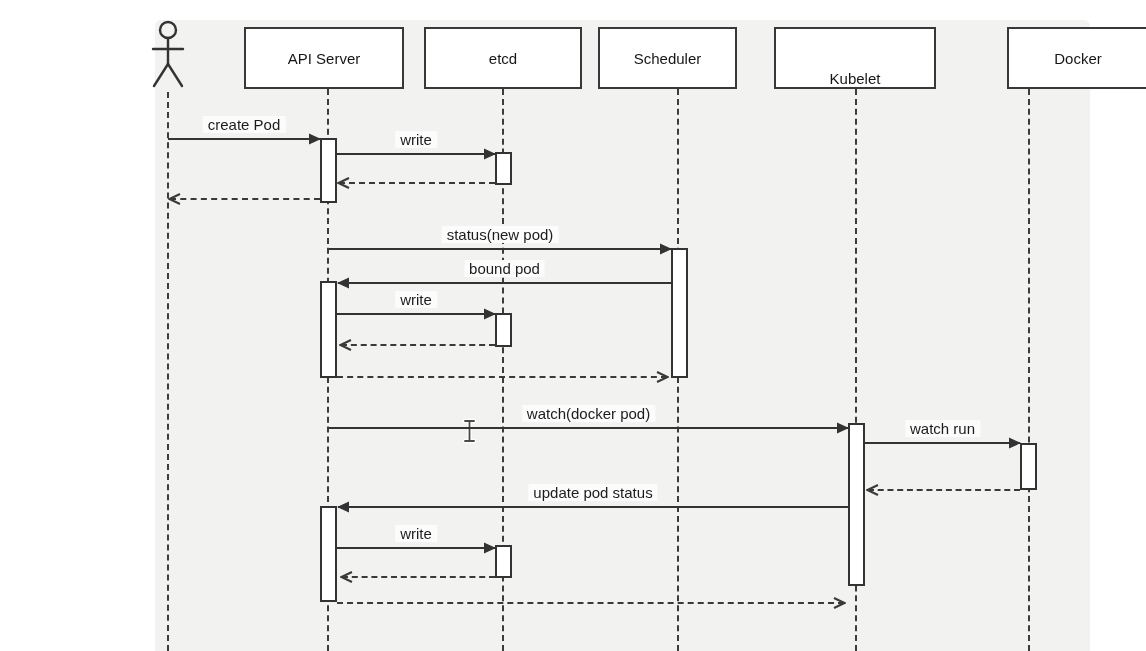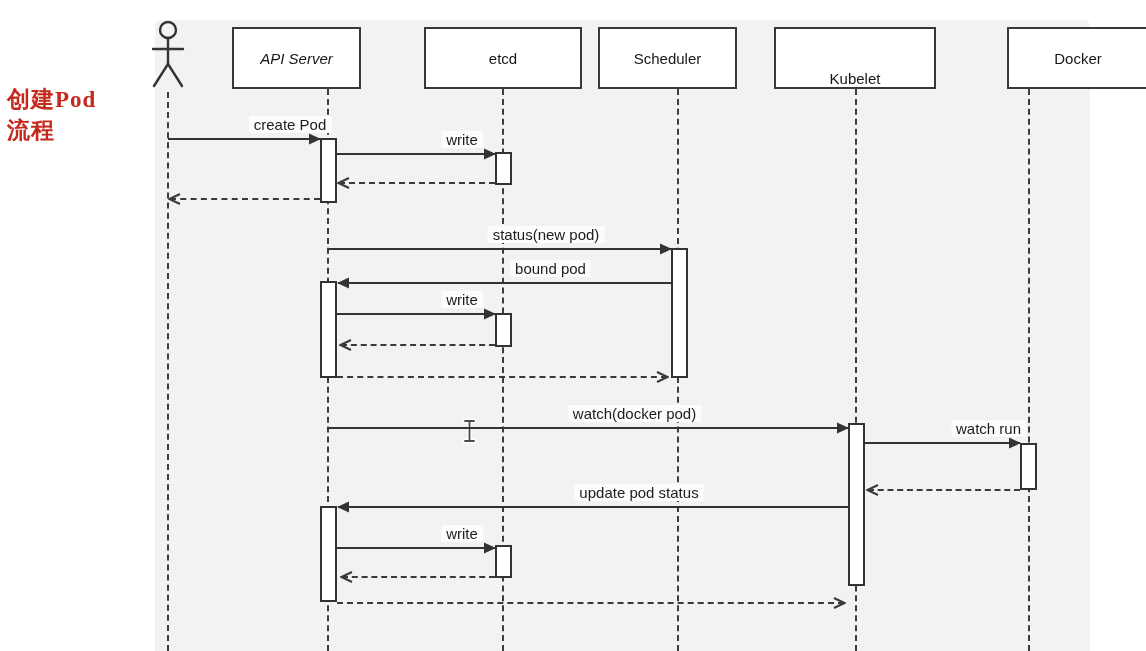--- a/index.html
+++ b/index.html
@@ -15,37 +15,33 @@
        box-sizing:border-box;}
   .msg{position:absolute;height:0;}
   .msg .line{position:absolute;left:0;top:0;width:100%;height:0;}
   .msg .line.solid{border-top:2px solid #333333;}
   .msg .line.dashed{border-top:2px dashed #3a3a3a;}
   .msg svg.head{position:absolute;top:-5px;}
   .msg svg.head.right{right:-2px;}
   .msg svg.head.left{left:-2px;transform:rotate(180deg);}
   .msg .lbl{position:absolute;left:50%;transform:translateX(-50%);bottom:5px;
             background:#fcfcfc;padding:0 5px;font-size:15px;color:#1c1c1c;white-space:nowrap;
-            line-height:17px;margin-left:46px;}
+            line-height:17px;}
   #title{position:absolute;left:7px;top:84px;color:#c5281c;font-size:23px;line-height:31px;
          font-family:"Liberation Serif",serif;font-weight:600;letter-spacing:1px;}
   #actor{position:absolute;left:150px;top:20px;}
   #cursor{position:absolute;left:461px;top:418px;}
 </style>
 </head>
 <body>
 
 <div id="page">
 
   <div id="stage"></div>
 
-  <div id="title">
-    <div>创建Pod</div>
-    <div>流程</div>
-  </div>
 
   <svg id="actor" width="36" height="72" viewBox="0 0 36 72">
     <g stroke="#333333" stroke-width="2.4" fill="none" stroke-linecap="round">
       <circle cx="18" cy="10" r="8" fill="#f2f2f0"></circle>
       <line x1="18" y1="18" x2="18" y2="44"></line>
       <line x1="3" y1="29" x2="33" y2="29"></line>
       <line x1="18" y1="44" x2="4" y2="66"></line>
       <line x1="18" y1="44" x2="32" y2="66"></line>
     </g>
   </svg>
@@ -58,21 +54,21 @@
     </g>
     <g stroke="#4a4a4a" stroke-width="1.8" fill="none" stroke-linecap="round">
       <line x1="4" y1="3" x2="13" y2="3"></line>
         <line x1="8.5" y1="3" x2="8.5" y2="23"></line>
         <line x1="4" y1="23" x2="13" y2="23"></line>
     </g>
   </svg>
 
 <div class="lifeline" style="left: 167px; top: 92px; height: 559px;"></div>
     <div class="lifeline" style="left: 327px; top: 89px; height: 562px;"></div>
-    <div class="pbox" style="left: 232px; width: 129px; font-style: italic;">
+    <div class="pbox" style="left: 244px; width: 160px;">
       <span>API Server</span>
     </div>
     <div class="lifeline" style="left: 502px; top: 89px; height: 562px;"></div>
     <div class="pbox" style="left: 424px; width: 158px;">
       <span>etcd</span>
     </div>
     <div class="lifeline" style="left: 677px; top: 89px; height: 562px;"></div>
     <div class="pbox" style="left: 598px; width: 139px;">
       <span>Scheduler</span>
     </div>

